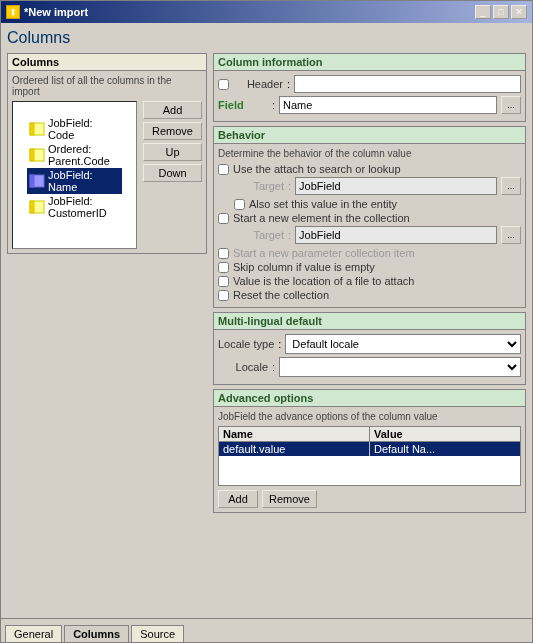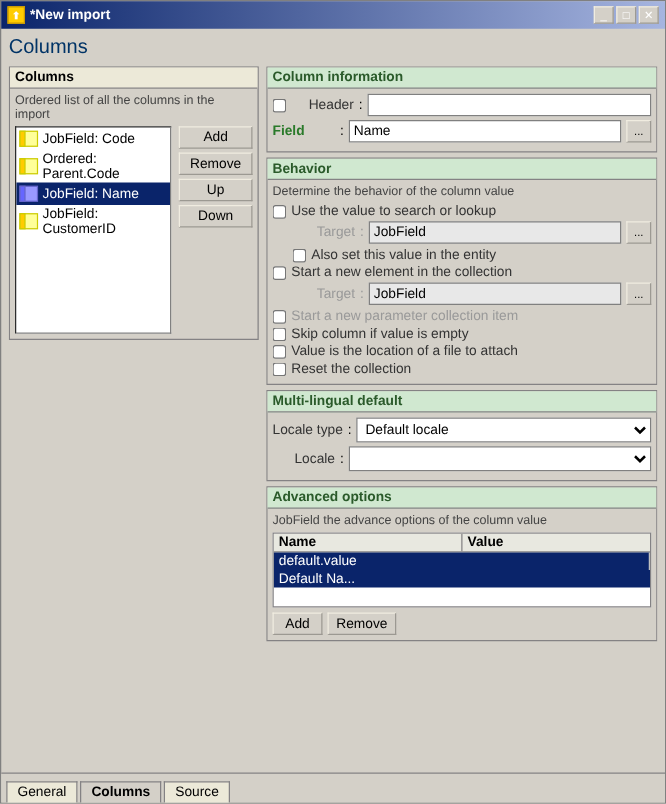--- a/index.html
+++ b/index.html
@@ -12,21 +12,21 @@
     .title-btn { width: 16px; height: 14px; background: #d4d0c8; border: 1px outset #f0ece0; display: flex; align-items: center; justify-content: center; cursor: pointer; font-size: 9px; }
     .content { flex: 1; padding: 6px; display: flex; flex-direction: column; overflow: hidden; }
     .page-title { font-size: 16px; font-weight: normal; color: #003366; margin-bottom: 6px; }
     .main-area { display: flex; gap: 6px; flex: 1; overflow: hidden; }
     .left-panel { width: 200px; display: flex; flex-direction: column; gap: 4px; }
     .right-panel { flex: 1; display: flex; flex-direction: column; gap: 4px; overflow-y: auto; }
     .panel-group { border: 1px solid #848284; background: #d4d0c8; }
     .panel-header { background: #ece9d8; padding: 2px 4px; font-weight: bold; border-bottom: 1px solid #848284; font-size: 11px; }
     .panel-green-header { background: #d0e8d0; padding: 2px 4px; font-weight: bold; border-bottom: 1px solid #848284; font-size: 11px; color: #2a5a2a; }
     .panel-body { padding: 4px; }
-    .columns-list { background: white; border: 1px inset #808080; height: 166px; overflow-y: auto; padding: 0; }
+    .columns-list { background: white; border: 1px inset #808080; height: 148px; overflow-y: auto; padding: 14px; }
     .col-item { display: flex; align-items: center; gap: 3px; padding: 1px 2px; cursor: pointer; font-size: 11px; }
     .col-item.selected { background: #0a246a; color: white; }
     .col-item-icon { width: 16px; height: 16px; flex-shrink: 0; }
     .col-buttons { display: flex; flex-direction: column; gap: 3px; margin-left: 4px; }
     .btn { background: #d4d0c8; border: 1px outset #f0ece0; padding: 2px 8px; cursor: pointer; font-size: 11px; min-width: 50px; text-align: center; }
     .btn-small { padding: 2px 6px; min-width: 40px; }
     .columns-section { display: flex; gap: 2px; }
     .subtext { font-size: 10px; color: #444; margin-bottom: 4px; }
     .form-row { display: flex; align-items: center; gap: 4px; margin-bottom: 3px; }
     .form-label { min-width: 50px; color: #333; text-align: right; }
@@ -37,21 +37,21 @@
     .checkbox-label-gray { font-size: 11px; color: #999; }
     input[type=checkbox] { width: 11px; height: 11px; margin: 0; }
     .indented { margin-left: 16px; }
     .browse-btn { width: 20px; height: 18px; background: #d4d0c8; border: 1px outset #f0ece0; font-size: 9px; cursor: pointer; display: flex; align-items: center; justify-content: center; }
     .dropdown-row { display: flex; align-items: center; gap: 4px; margin-bottom: 3px; }
     .dropdown-select { flex: 1; height: 20px; border: 1px solid #808080; background: white; padding: 0 2px; font-size: 11px; }
     .table-container { border: 1px solid #848284; background: white; height: 60px; overflow: hidden; }
     .table-header { display: flex; background: #e8e8e0; border-bottom: 1px solid #848284; }
     .th { padding: 1px 4px; border-right: 1px solid #848284; font-weight: bold; font-size: 11px; flex: 1; }
     .th:last-child { border-right: none; }
-    .table-row-highlight { display: flex; background: #0a246a; flex-direction: column; }
+    .table-row-highlight { display: flex; background: #0a246a; }
     .td { padding: 1px 4px; border-right: 1px solid #c0c0c0; color: white; font-size: 11px; flex: 1; white-space: nowrap; overflow: hidden; }
     .td:last-child { border-right: none; }
     .bottom-tabs { display: flex; border-top: 1px solid #848284; background: #d4d0c8; padding: 2px 4px 0 4px; height: 24px; align-items: flex-end; }
     .tab { padding: 2px 8px; border: 1px solid #848284; background: #d4d0c8; cursor: pointer; font-size: 11px; margin-right: 2px; border-bottom: none; background: #ece9d8; }
     .tab.active { background: #d4d0c8; font-weight: bold; z-index: 1; }
   </style>
 </head>
 <body>
 
 <div class="window">
@@ -138,21 +138,21 @@
             </div>
           </div>
         </div>
 
         <div class="panel-group">
           <div class="panel-green-header">Behavior</div>
           <div class="panel-body">
             <div class="subtext">Determine the behavior of the column value</div>
             <div class="checkbox-row">
               <input type="checkbox" style="">
-              <span class="checkbox-label">Use the value to search or lookup</span>
+              <span class="checkbox-label">Use the attach to search or lookup</span>
             </div>
             <div class="form-row indented">
               <span class="form-label" style="color:#999;">Target</span>
               <span style="color:#999;">:</span>
               <input type="text" class="form-input" style="background: rgb(232, 232, 232);" value="JobField">
               <button class="browse-btn">...</button>
             </div>
             <div class="checkbox-row indented">
               <input type="checkbox" style="">
               <span class="checkbox-label">Also set this value in the entity</span>

